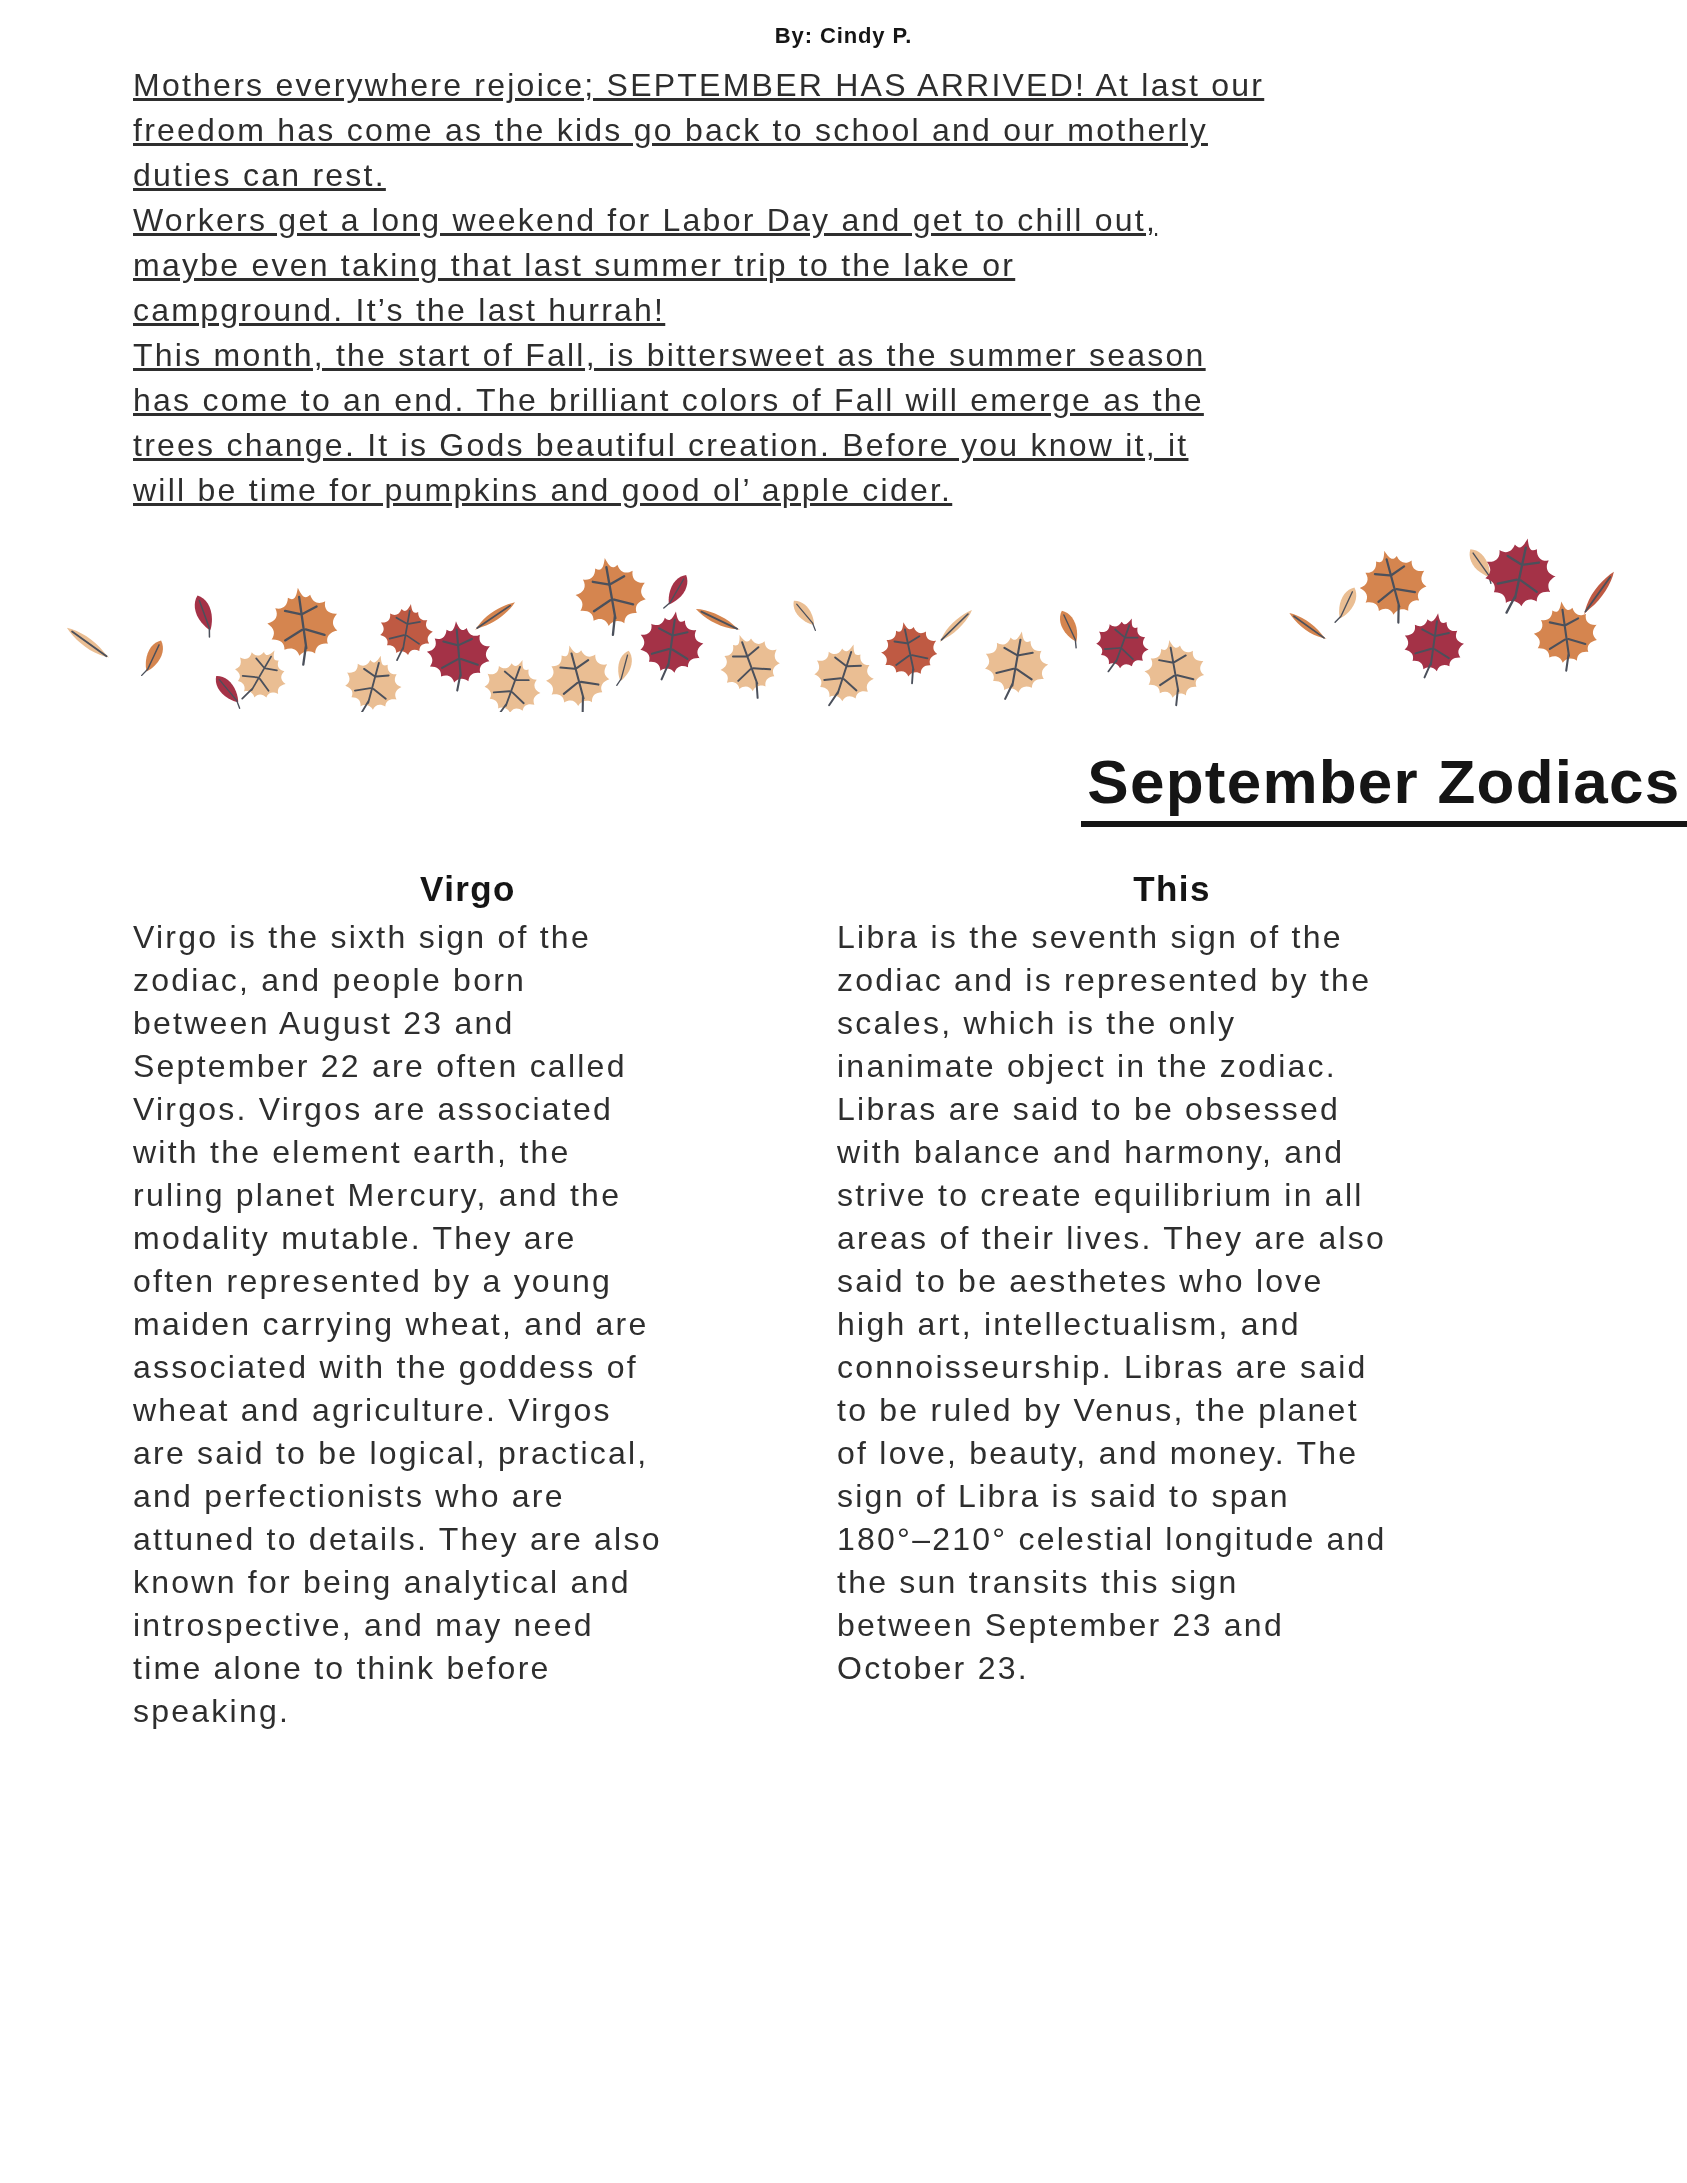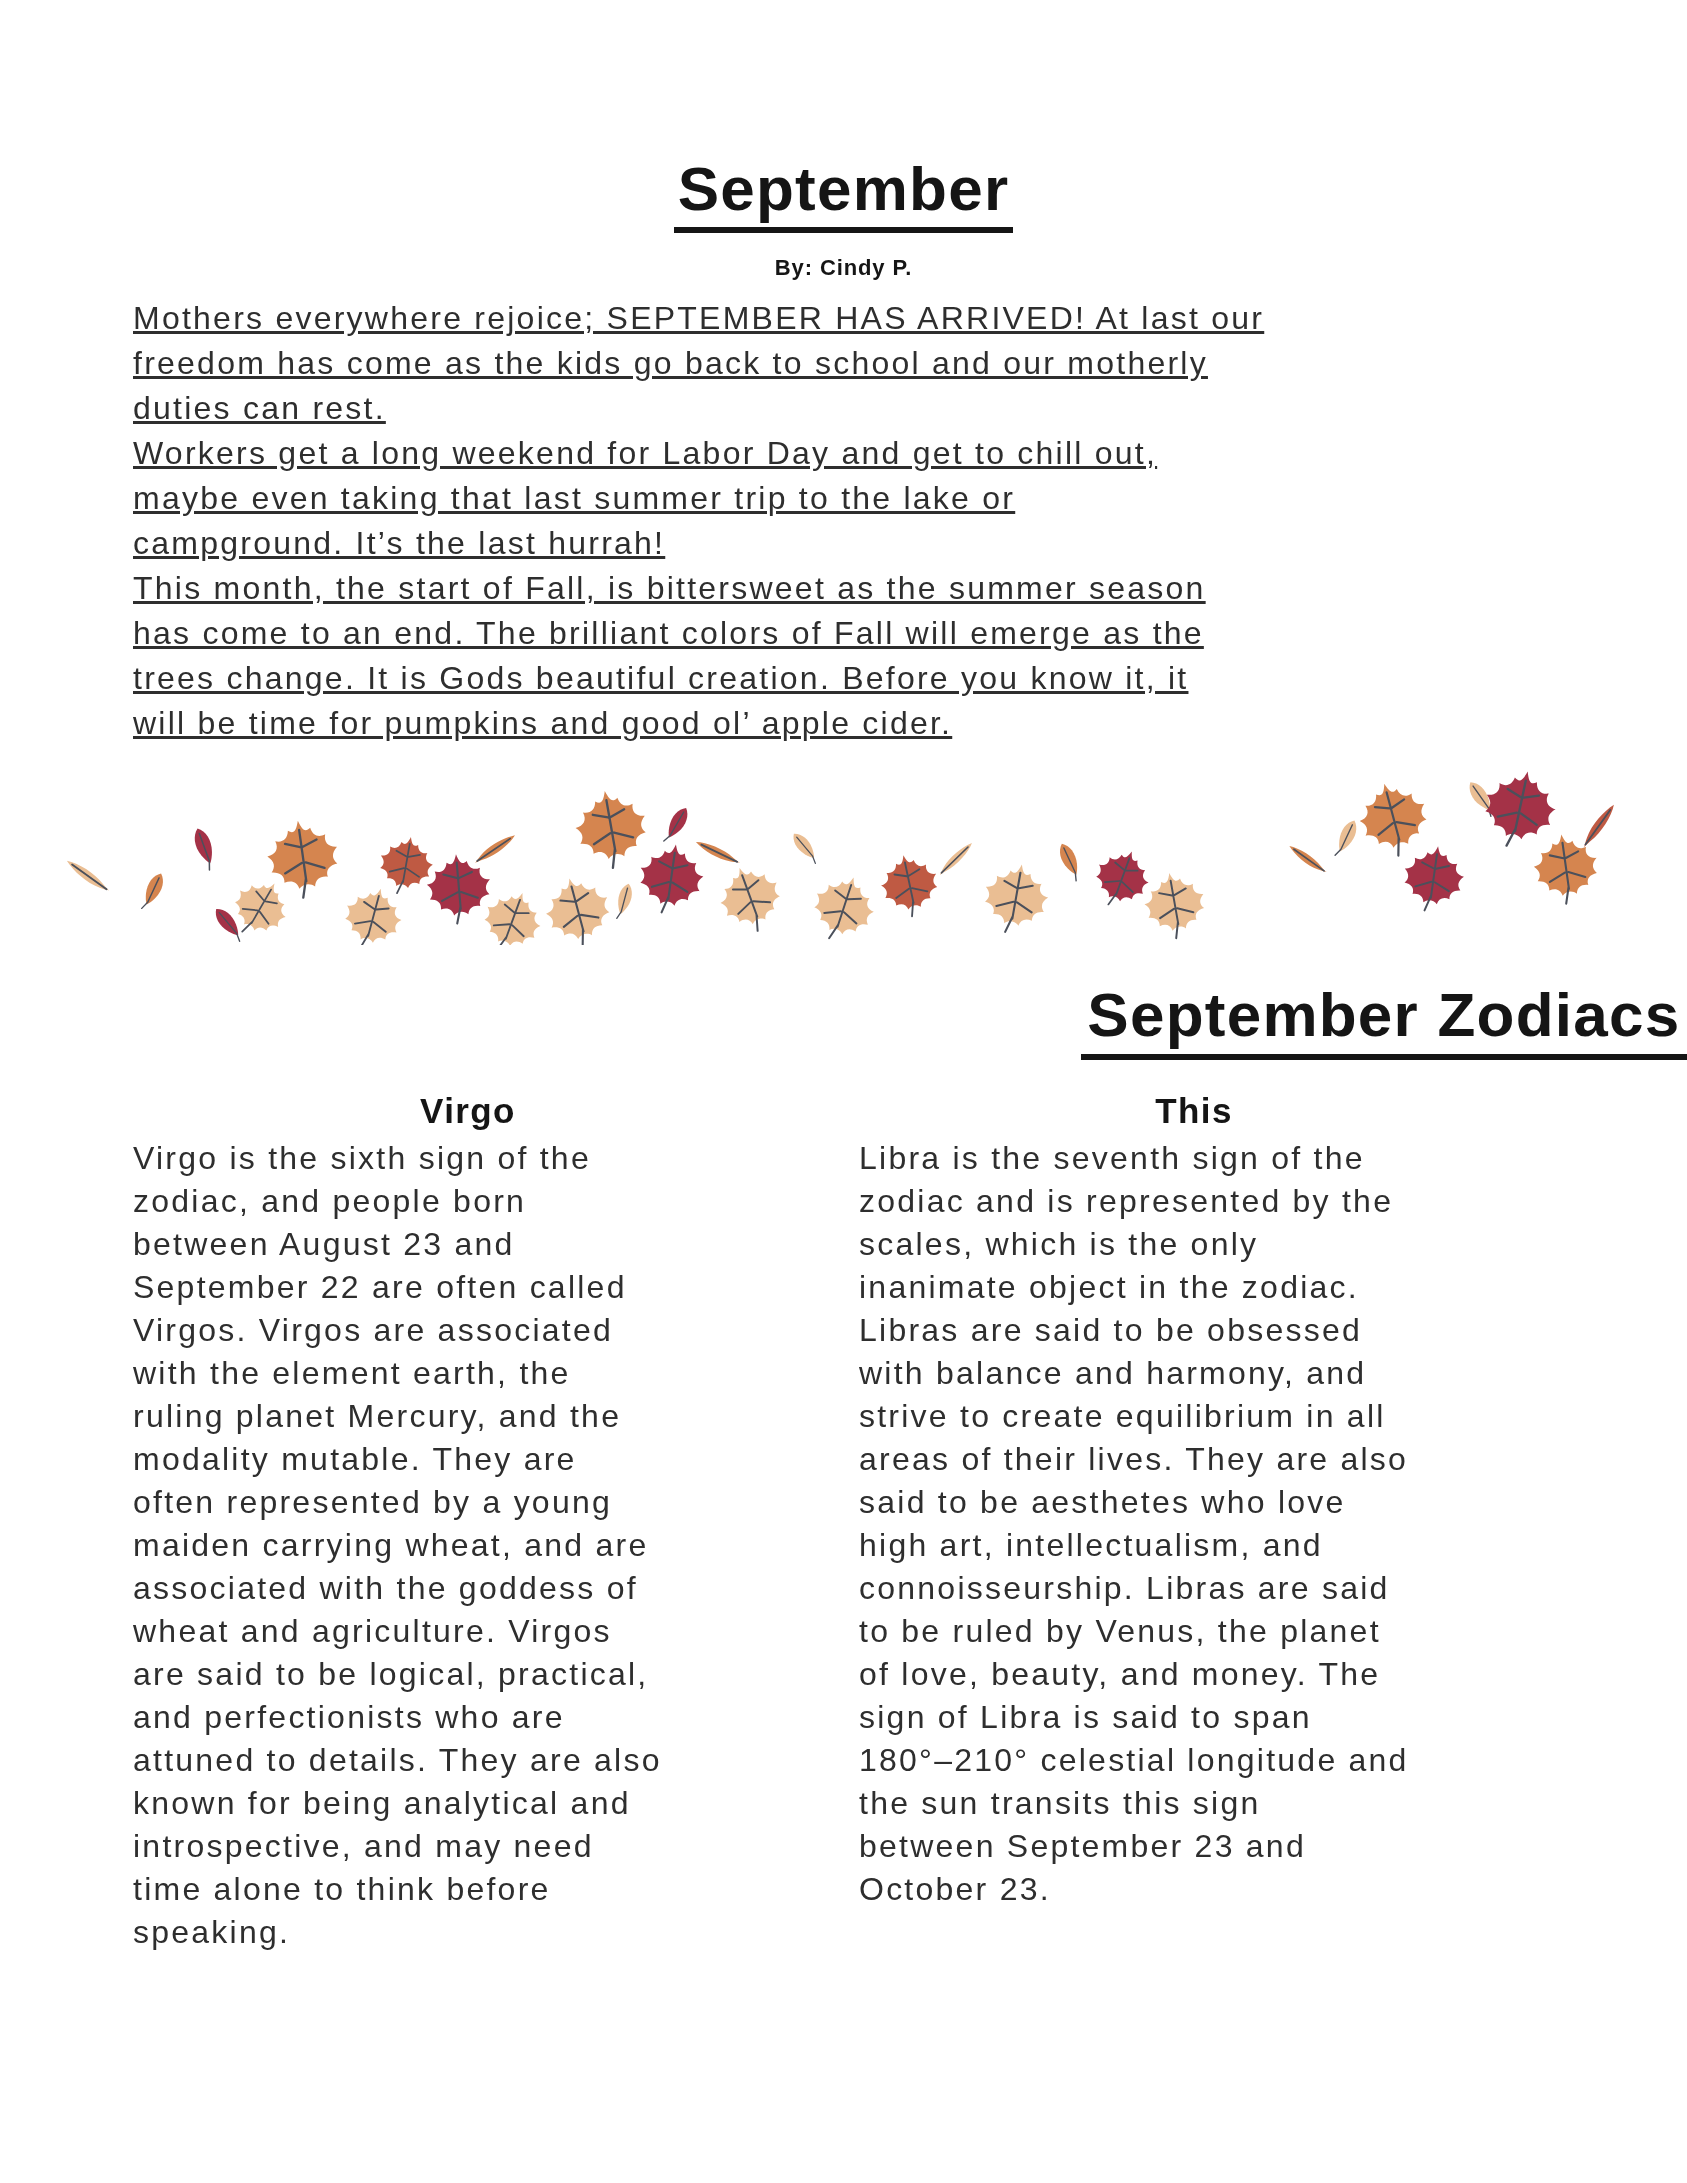--- a/index.html
+++ b/index.html
@@ -60,22 +60,22 @@
     line-height: 1.0;
     letter-spacing: 0.02em;
     color: var(--heading-ink, #151515);
     border-bottom: 6.6px solid var(--heading-ink, #151515);
     padding: 0 6.6px 8px 6.6px;
     margin: 0;
   }
   .columns {
     display: flex;
     padding: 0 133px;
-    gap: 56px;
-    margin-top: 31px;
+    gap: 34px;
+    margin-top: 42px;
   }
   .col { width: 670px; }
   .col-head {
     text-align: center;
     font-size: 35px;
     font-weight: 700;
     letter-spacing: 0.04em;
     color: var(--heading-ink, #151515);
     margin: 0 0 6.6px 0;
   }
@@ -84,23 +84,20 @@
     line-height: 43px;
     letter-spacing: 0.07em;
     white-space: pre-line;
   }
 </style>
 </head>
 <body>
 
 <div class="page">
 
-  <div class="title-wrap">
-    <h1 class="doc-title">September</h1>
-  </div>
 
   <div class="byline">By: Cindy P.</div>
 
   <div class="intro">
     <p>Mothers everywhere rejoice; SEPTEMBER HAS ARRIVED! At last our
 freedom has come as the kids go back to school and our motherly
 duties can rest.</p>
     <p>Workers get a long weekend for Labor Day and get to chill out,
 maybe even taking that last summer trip to the lake or
 campground. It’s the last hurrah!</p>

